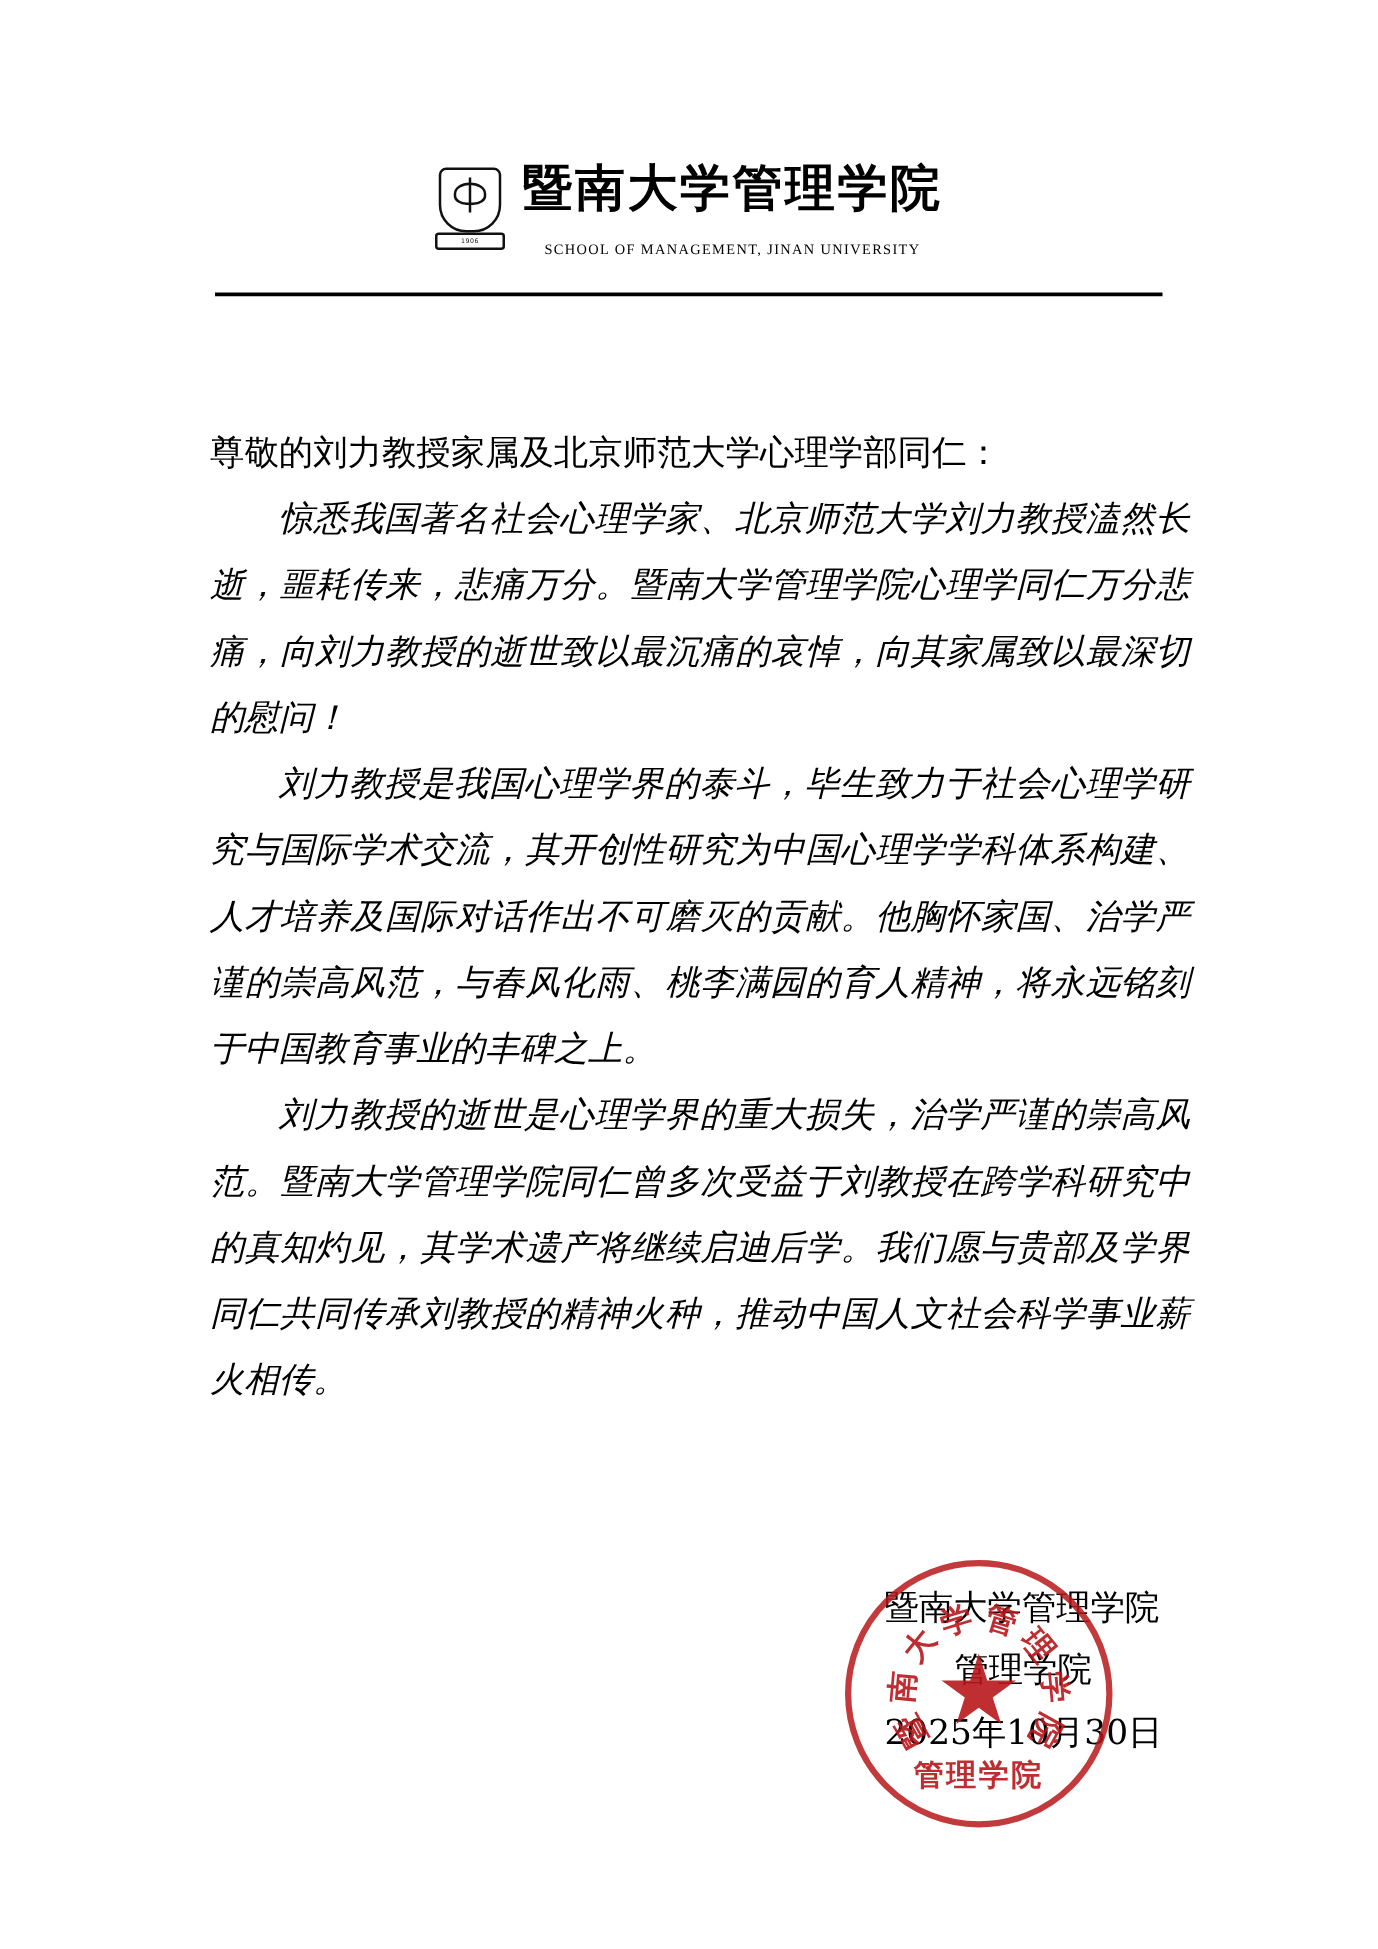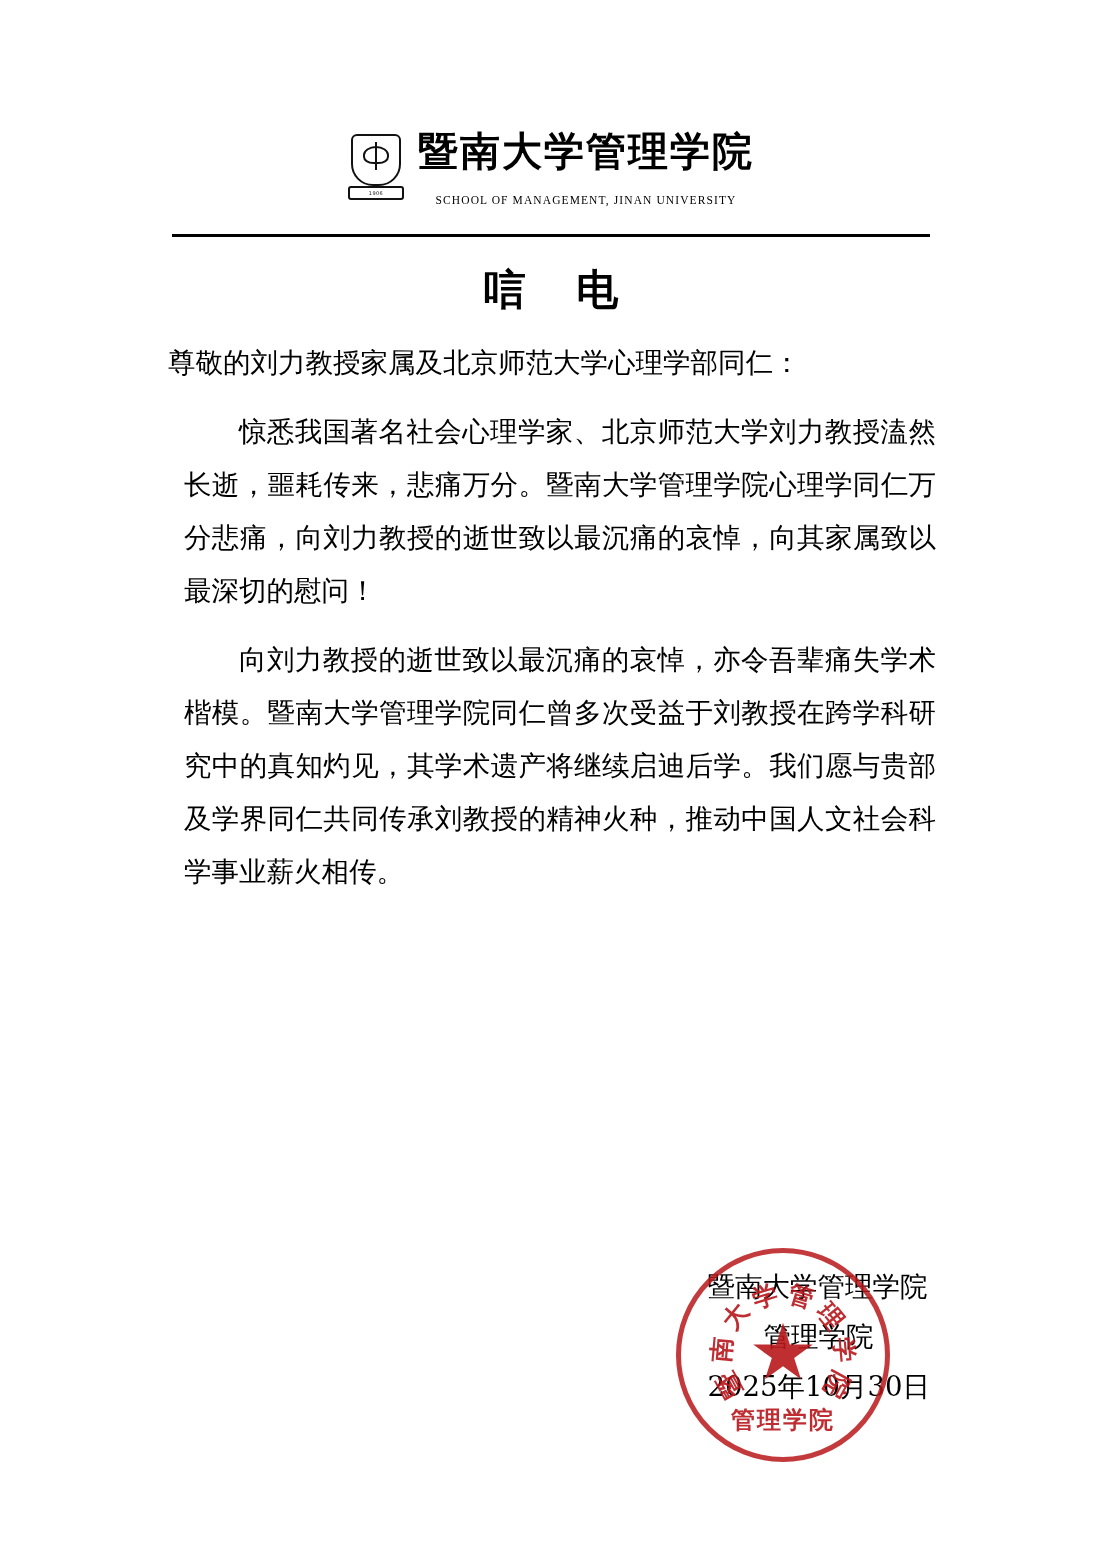--- a/index.html
+++ b/index.html
@@ -142,22 +142,23 @@
     font-size: 27.5px;
     line-height: 53px;
     text-align: justify;
     text-justify: inter-ideograph;
     font-family: "DejaVu Serif", "Liberation Serif", serif;
   }
   .salutation {
     margin: 0 0 0 0;
   }
   .para {
-    margin: 16px;
+    margin: 0;
     text-indent: 2em;
+    font-style: italic;
   }
 
   
   .sign-block {
     position: absolute;
     right: 172px;
     bottom: 148px;
     text-align: left;
     font-size: 27.5px;
     line-height: 50px;
@@ -236,26 +237,26 @@
       </div>
       <div class="lh-text">
         <div class="lh-cn">暨南大学管理学院</div>
         <div class="lh-en">SCHOOL OF MANAGEMENT, JINAN UNIVERSITY</div>
       </div>
     </div>
   </div>
 
   <div class="rule"></div>
 
-  <div class="doc-title">唁 电</div>
 
   <div class="body-wrap">
     <p class="salutation">尊敬的刘力教授家属及北京师范大学心理学部同仁：</p>
     <p class="para">惊悉我国著名社会心理学家、北京师范大学刘力教授溘然长逝，噩耗传来，悲痛万分。暨南大学管理学院心理学同仁万分悲痛，向刘力教授的逝世致以最沉痛的哀悼，向其家属致以最深切的慰问！</p>
-    <p class="para">向刘力教授的逝世致以最沉痛的哀悼，亦令吾辈痛失学术楷模。暨南大学管理学院同仁曾多次受益于刘教授在跨学科研究中的真知灼见，其学术遗产将继续启迪后学。我们愿与贵部及学界同仁共同传承刘教授的精神火种，推动中国人文社会科学事业薪火相传。</p>
+    <p class="para">刘力教授是我国心理学界的泰斗，毕生致力于社会心理学研究与国际学术交流，其开创性研究为中国心理学学科体系构建、人才培养及国际对话作出不可磨灭的贡献。他胸怀家国、治学严谨的崇高风范，与春风化雨、桃李满园的育人精神，将永远铭刻于中国教育事业的丰碑之上。</p>
+    <p class="para">刘力教授的逝世是心理学界的重大损失，治学严谨的崇高风范。暨南大学管理学院同仁曾多次受益于刘教授在跨学科研究中的真知灼见，其学术遗产将继续启迪后学。我们愿与贵部及学界同仁共同传承刘教授的精神火种，推动中国人文社会科学事业薪火相传。</p>
   </div>
 
   <div class="sign-block">
     <div class="sign-org">暨南大学管理学院</div>
     <div class="sign-dept">管理学院</div>
     <div class="sign-date">2025年10月30日</div>
   </div>
 
   <div class="seal">
     <div class="ring"></div>

